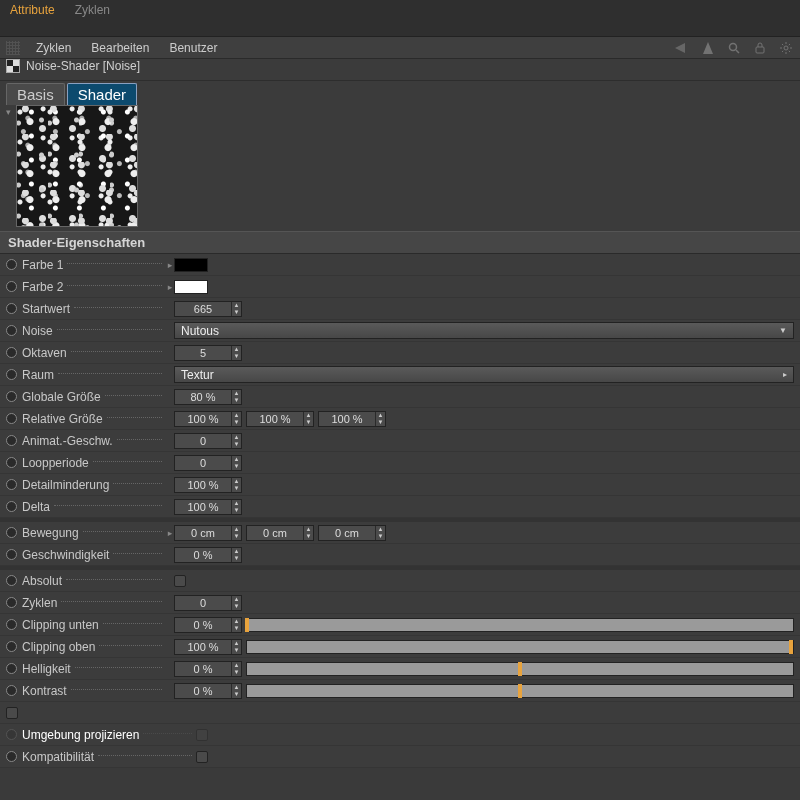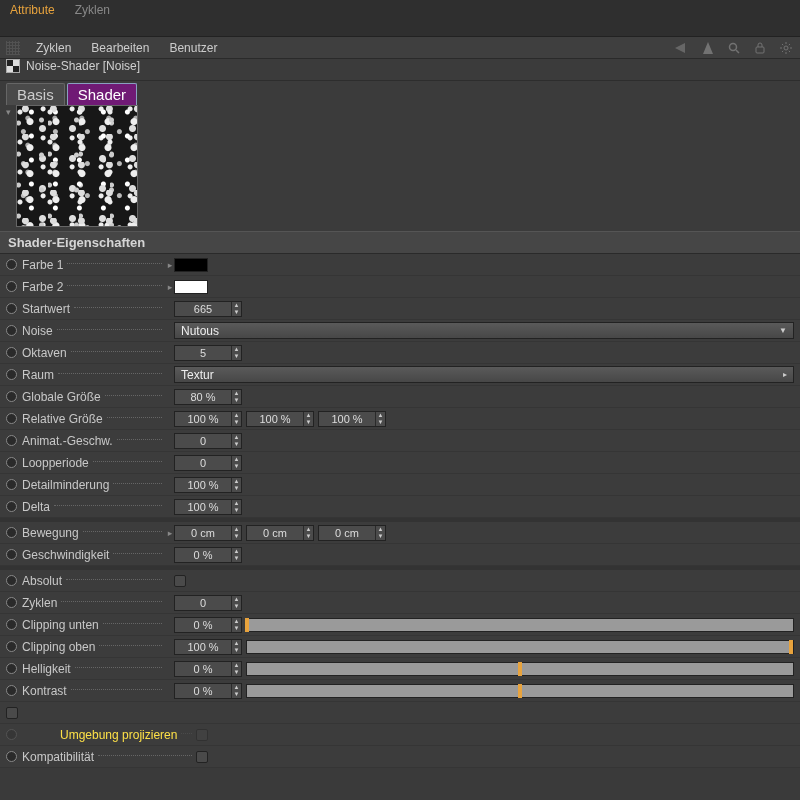--- a/index.html
+++ b/index.html
@@ -23,21 +23,21 @@
 
   
   .title-row { display:flex; align-items:flex-start; height:22px; background:#3b3b3b; padding:0 6px; border-bottom:1px solid #2d2d2d; }
   .shader-icon { width:14px; height:14px; border:1px solid #aaa; background:
     conic-gradient(#ddd 0 25%, #222 0 50%, #ddd 0 75%, #222 0); margin-right:6px;}
   .title-text { color:#d0d0d0; }
 
   
   .sub-tabs { display:flex; align-items:flex-start; padding:2px 6px 0 6px; gap:2px; background:#3b3b3b; height:20px;}
   .sub-tab { padding:2px 10px; font-size:15px; background:#4a4a4a; border:1px solid #666; border-bottom:none; color:#ccc; cursor:pointer; border-radius:2px 2px 0 0;}
-  .sub-tab.active { background:#701a75; color:#fff; border-color:#8aa0c0;}
+  .sub-tab.active { background:#0c4a6e; color:#fff; border-color:#8aa0c0;}
 
   
   .preview-wrap { display:flex; padding:4px 6px; background:#3b3b3b;}
   .discl { width:10px; color:#888; font-size:9px; padding-top:2px;}
   .noise-preview { width:122px; height:122px; border:1px solid #666;
     background:
       radial-gradient(circle at 10% 20%, #eee 2px, transparent 3px),
       radial-gradient(circle at 30% 10%, #ddd 3px, transparent 4px),
       radial-gradient(circle at 70% 40%, #ccc 2px, transparent 3px),
       radial-gradient(circle at 50% 60%, #eee 3px, transparent 4px),
@@ -55,21 +55,21 @@
   .section-head { background:#464646; color:#d5d5d5; font-weight:bold; padding:3px 8px; border-top:1px solid #555; border-bottom:1px solid #2a2a2a; font-size:13px;}
 
   
   .rows { background:#3c3c3c; }
   .row { display:flex; align-items:center; height:22px; padding:0 6px; border-bottom:1px solid #353535;}
   .sep { height:4px; background:#333;}
   .radio { width:11px; height:11px; border:1px solid #888; border-radius:50%; margin-right:5px; background:#2a2a2a; flex:0 0 11px;}
   .radio.off { opacity:0.3;}
   .label-col { width:160px; display:flex; align-items:center; overflow:hidden; white-space:nowrap;}
   .label-text { color:#c8c8c8; }
-  .label-text.dim { color:#fde047;margin-left:38px;}
+  .label-text.dim { color:#ffffff;}
   .dots { flex:1; border-bottom:1px dotted #666; margin:0 4px 2px 4px; height:1px;}
   .disclose-r { width:8px; color:#888; font-size:9px; text-align:center;}
 
   .swatch { width:34px; height:14px; border:1px solid #222;}
   .spin { display:flex; align-items:center; height:16px; background:#4b4b4b; border:1px solid #222; color:#ddd;}
   .spin .val { width:56px; padding:0 4px; text-align:center; font-size:11px;}
   .spin .arrows { width:10px; height:14px; border-left:1px solid #2a2a2a; display:flex; flex-direction:column;}
   .spin .arrows div{ flex:1; font-size:6px; line-height:7px; text-align:center; color:#ccc;}
   .combo { height:17px; background:linear-gradient(#5a5a5a,#474747); border:1px solid #222; color:#eee; display:flex; align-items:center; padding:0 6px; position:relative;}
   .combo .caret { position:absolute; right:6px; font-size:8px; color:#ccc;}

